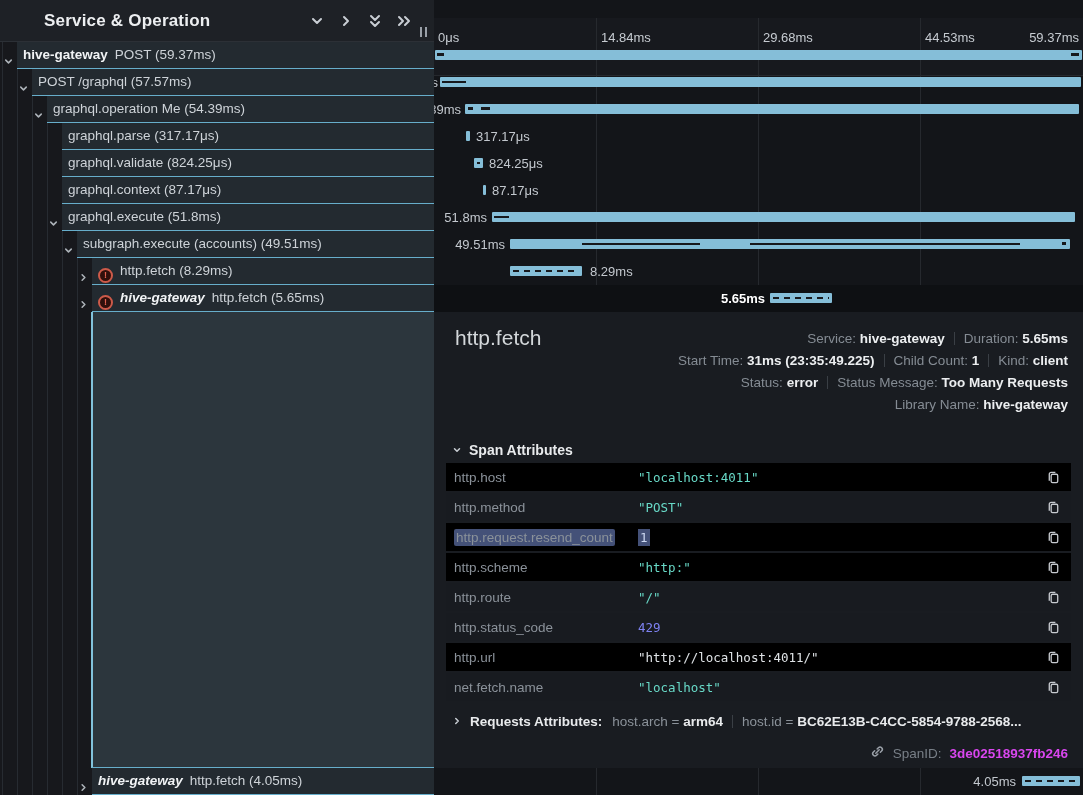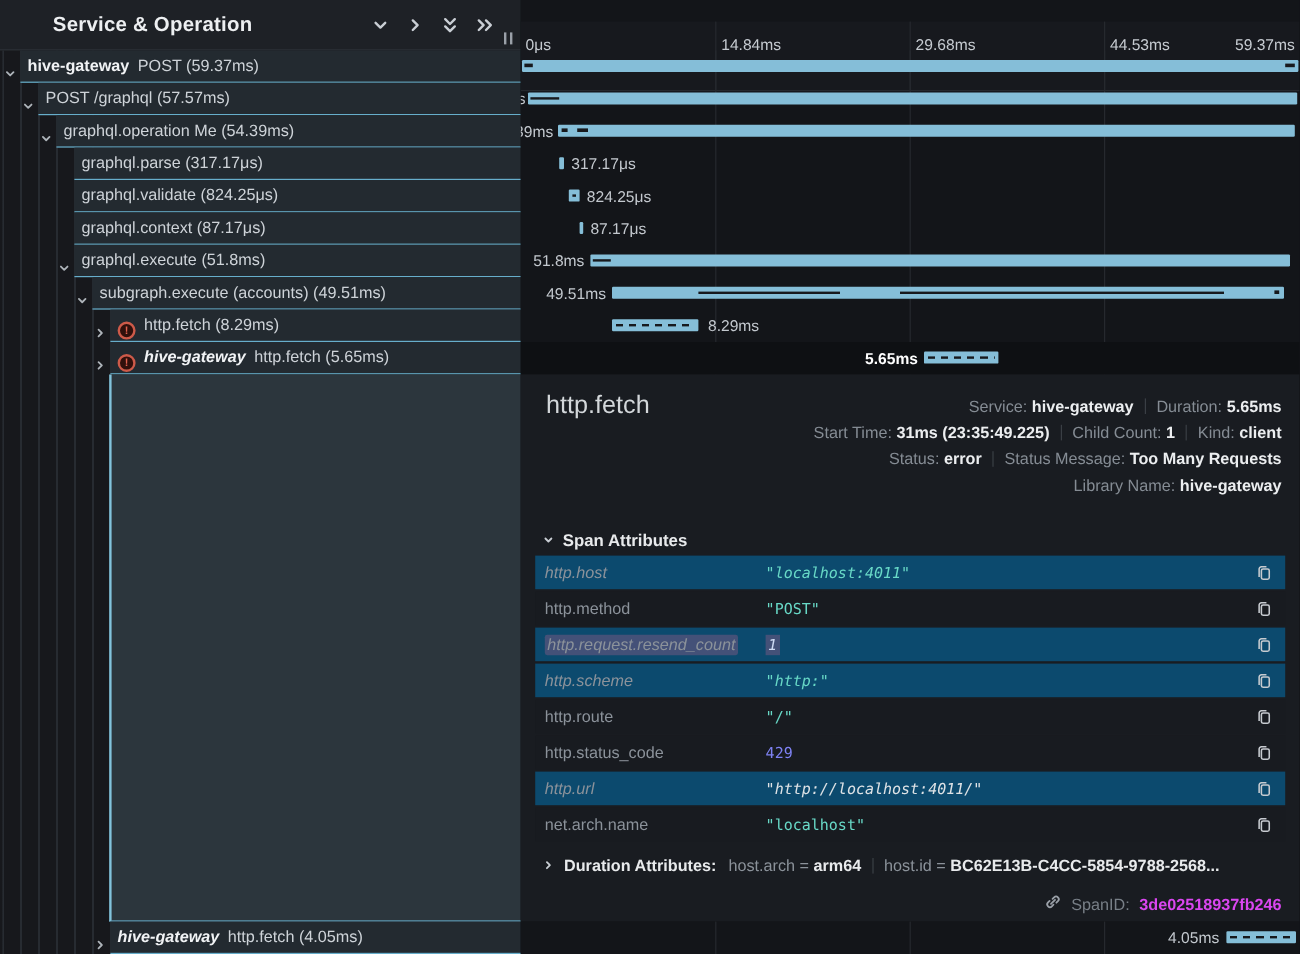--- a/index.html
+++ b/index.html
@@ -55,21 +55,21 @@
   .detail { position:absolute; left:0; top:312px; width:649px; height:456px; background:#191c21; }
   .detail-title { position:absolute; left:21px; top:14px; font-size:21px; color:#d3d7da; }
   .meta { position:absolute; right:15px; top:16px; text-align:right; font-size:13.5px; line-height:22px; color:#858c94; }
   .meta b { color:#eceef0; font-weight:bold; }
   .vdiv { display:inline-block; width:1px; height:13px; background:#3a3f45; margin:0 9px; vertical-align:-2px; }
 
   .attr-section-hdr { position:absolute; left:18px; top:130px; font-size:14px; font-weight:bold; color:#e8eaec; cursor:pointer; }
   .attr-section-hdr .chev { margin-right:7px; }
   .attr-table { position:absolute; left:12px; top:151px; width:625px; }
   .attr-row { height:28px; margin-bottom:2px; display:flex; align-items:center; padding:0 10px 0 8px; }
-  .attr-row.odd { background:#0c4a6e;font-style:italic; }
+  .attr-row.odd { background:#000000; }
   .attr-row.even { background:#181b20; }
   .attr-key { width:184px; color:#8b929a; font-size:13.5px; flex:none; }
   .attr-val { flex:1; font-family:"DejaVu Sans Mono", monospace; font-size:12.5px; }
   .attr-val.string { color:#68d9c7; }
   .attr-val.number { color:#7e82f2; }
   .attr-val.plain { color:#dfe3e6; }
   .hl { background:#445178; border-radius:2px; padding:1px 2px; }
   .hl-val { background:#445178; color:#cdd9f2; padding:1px 2px; }
   .copy-btn { flex:none; cursor:pointer; display:flex; }
 
@@ -340,35 +340,35 @@
           <span class="attr-key">http.url</span>
           <span class="attr-val plain">"http://localhost:4011/"</span>
           <span class="copy-btn">
               <svg width="15" height="15" viewBox="0 0 16 16" fill="none" stroke="#c6cacf" stroke-width="1.4">
                 <rect x="5.5" y="4.5" width="7" height="9" rx="1.5"></rect>
                 <path d="M3.5 11.5v-7a2 2 0 0 1 2-2h4.5"></path>
               </svg>
             </span>
         </div>
         <div class="attr-row even">
-          <span class="attr-key">net.arch.name</span>
+          <span class="attr-key">net.fetch.name</span>
           <span class="attr-val string">"localhost"</span>
           <span class="copy-btn">
               <svg width="15" height="15" viewBox="0 0 16 16" fill="none" stroke="#c6cacf" stroke-width="1.4">
                 <rect x="5.5" y="4.5" width="7" height="9" rx="1.5"></rect>
                 <path d="M3.5 11.5v-7a2 2 0 0 1 2-2h4.5"></path>
               </svg>
             </span>
         </div>
       </div>
 
       <div class="resource-row">
         <span class="chev"><svg width="10" height="10" viewBox="0 0 16 16" fill="none" stroke="#c9ced4" stroke-width="2.4" stroke-linecap="round" stroke-linejoin="round">
               <polyline points="6,4 10,8 6,12"></polyline>
-            </svg></span><span class="res-title">Duration Attributes:</span><span>host.arch</span> <span>=</span> <b>arm64</b><span class="vdiv"></span><span>host.id</span> <span>=</span> <b>BC62E13B-C4CC-5854-9788-2568...</b>
+            </svg></span><span class="res-title">Requests Attributes:</span><span>host.arch</span> <span>=</span> <b>arm64</b><span class="vdiv"></span><span>host.id</span> <span>=</span> <b>BC62E13B-C4CC-5854-9788-2568...</b>
       </div>
 
       <div class="spanid-row">
         <span><svg width="15" height="15" viewBox="0 0 16 16" fill="none" stroke="#9aa0a8" stroke-width="1.6" stroke-linecap="round">
               <path d="M6.2 9.8l3.6-3.6"></path>
               <path d="M5 7.2L3.6 8.6a2.4 2.4 0 0 0 3.4 3.4L8.4 10.6"></path>
               <path d="M11 8.8l1.4-1.4a2.4 2.4 0 0 0-3.4-3.4L7.6 5.4"></path>
             </svg></span>
         <span>SpanID:</span>
         <b>3de02518937fb246</b>

